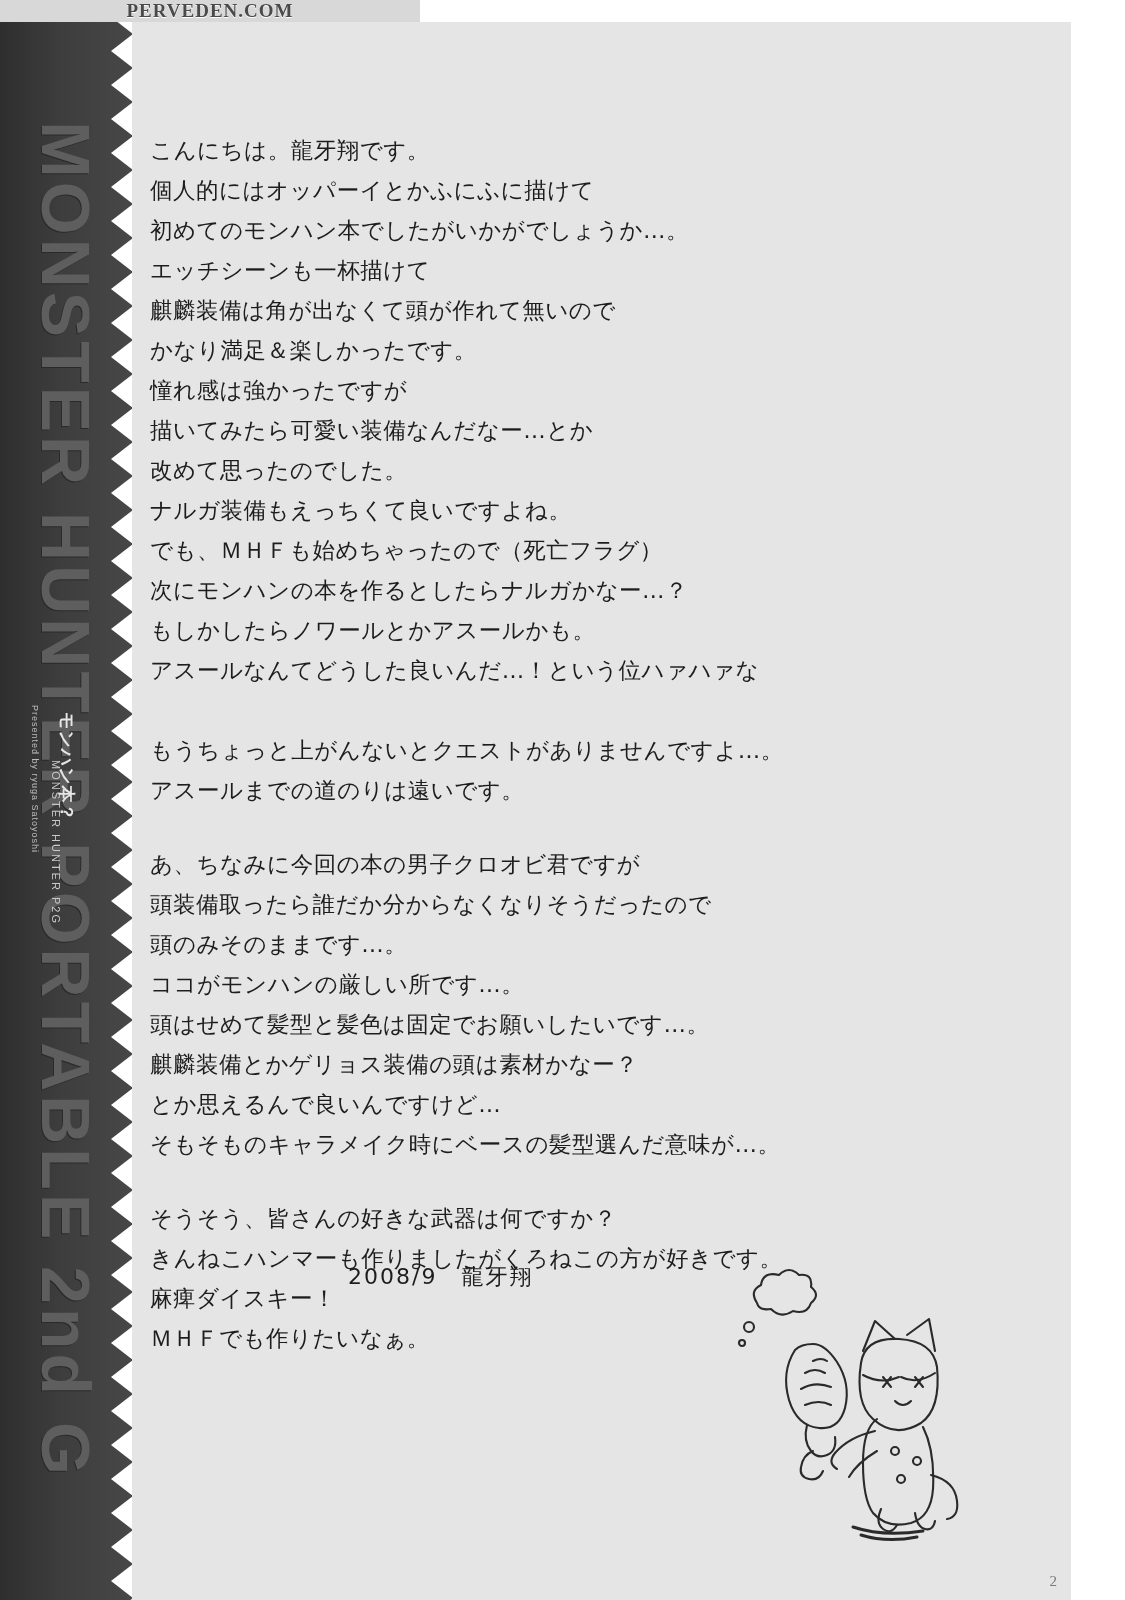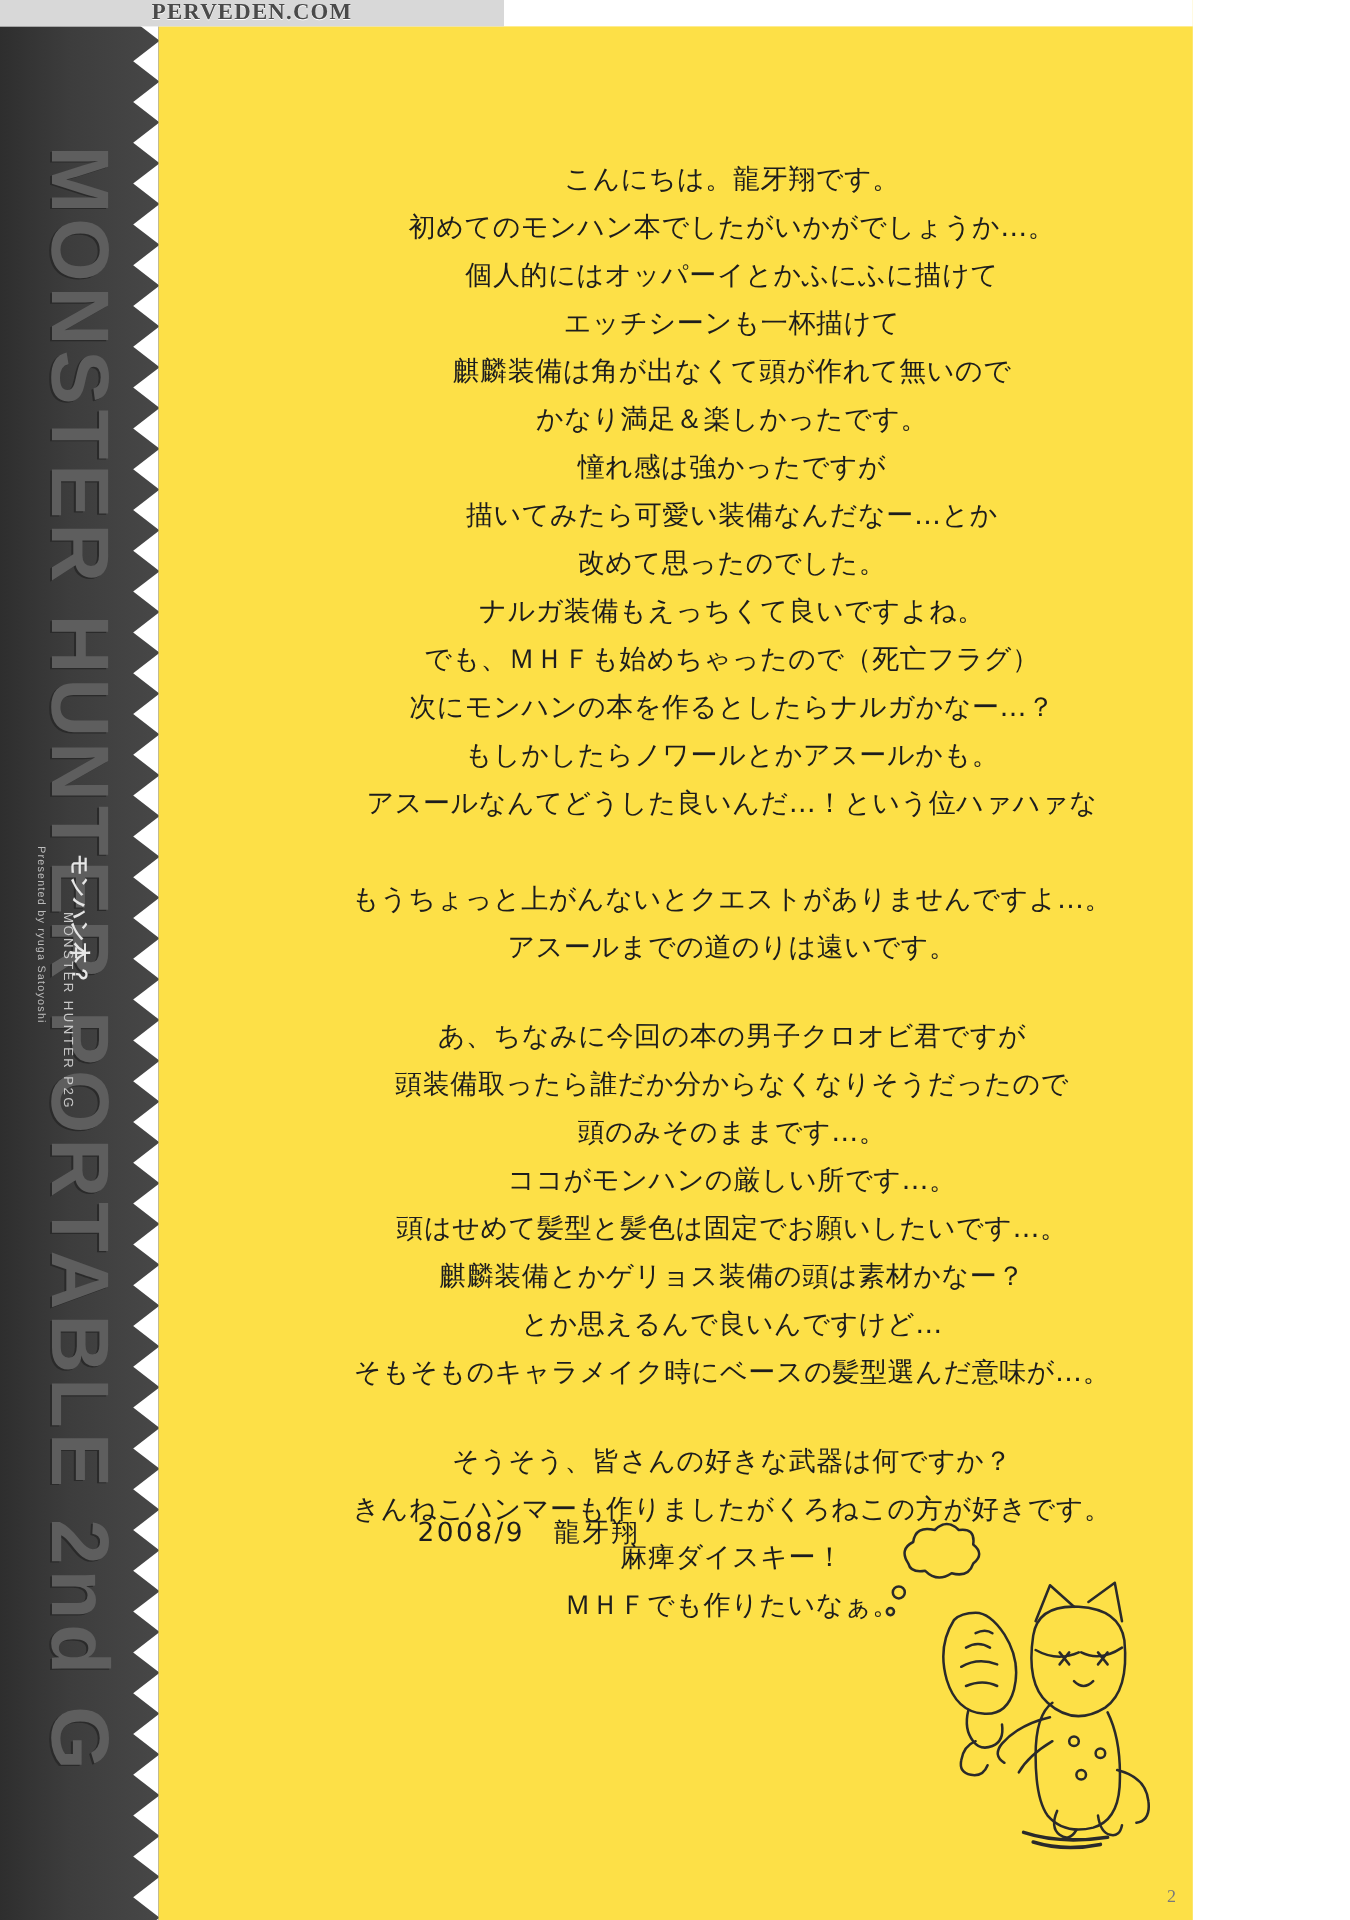--- a/index.html
+++ b/index.html
@@ -5,23 +5,23 @@
   html, body {
     margin: 0;
     padding: 0;
     background: #ffffff;
   }
   body {
     font-family: "Liberation Sans", sans-serif;
   }
   .page {
     position: relative;
-    width: 994px;
+    width: 1071px;
     height: 1600px;
-    background: #fde047;
+    background: #e5e5e5;
     overflow: hidden;
   }
   
   .watermark {
     position: absolute;
     top: 0;
     left: 0;
     width: 1125px;
     height: 22px;
     background: #ffffff;
@@ -126,21 +126,21 @@
   }
   
   .content {
     position: absolute;
     left: 150px;
     top: 130px;
     width: 920px;
     z-index: 20;
   }
   .para {
-    text-align: center;
+    text-align: left;
     font-family: "DejaVu Sans", "Liberation Sans", sans-serif;
     font-size: 22.5px;
     line-height: 40px;
     color: #1d1d1d;
     letter-spacing: 0.5px;
     margin: 0 0 34px 0;
   }
   .para.p1 { margin-bottom: 40px; }
   .para .ln { display: block; }
   .signature {
@@ -235,22 +235,22 @@
         <div class="zig" style="top: 1496px;"></div>
         <div class="zig" style="top: 1530px;"></div>
         <div class="zig" style="top: 1564px;"></div>
         <div class="zig" style="top: 1598px;"></div>
       </div>
   </div>
 
   <div class="content" id="afterword">
       <div class="para p1">
         <span class="ln">こんにちは。龍牙翔です。</span>
+        <span class="ln">個人的にはオッパーイとかふにふに描けて</span>
         <span class="ln">初めてのモンハン本でしたがいかがでしょうか…。</span>
-        <span class="ln">個人的にはオッパーイとかふにふに描けて</span>
         <span class="ln">エッチシーンも一杯描けて</span>
         <span class="ln">麒麟装備は角が出なくて頭が作れて無いので</span>
         <span class="ln">かなり満足＆楽しかったです。</span>
         <span class="ln">憧れ感は強かったですが</span>
         <span class="ln">描いてみたら可愛い装備なんだなー…とか</span>
         <span class="ln">改めて思ったのでした。</span>
         <span class="ln">ナルガ装備もえっちくて良いですよね。</span>
         <span class="ln">でも、ＭＨＦも始めちゃったので（死亡フラグ）</span>
         <span class="ln">次にモンハンの本を作るとしたらナルガかなー…？</span>
         <span class="ln">もしかしたらノワールとかアスールかも。</span>

